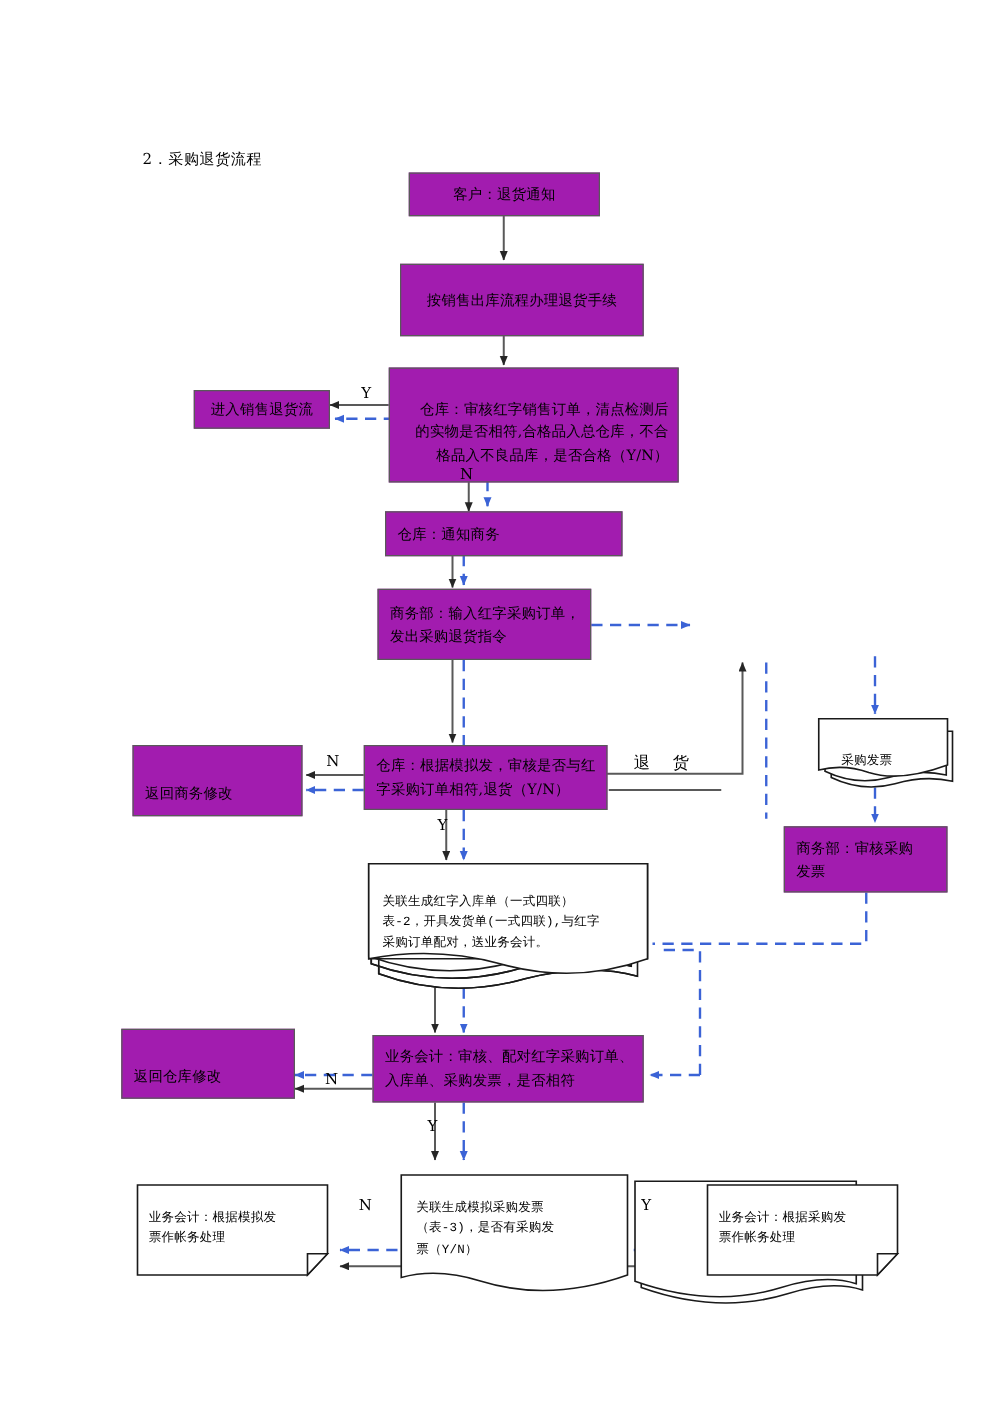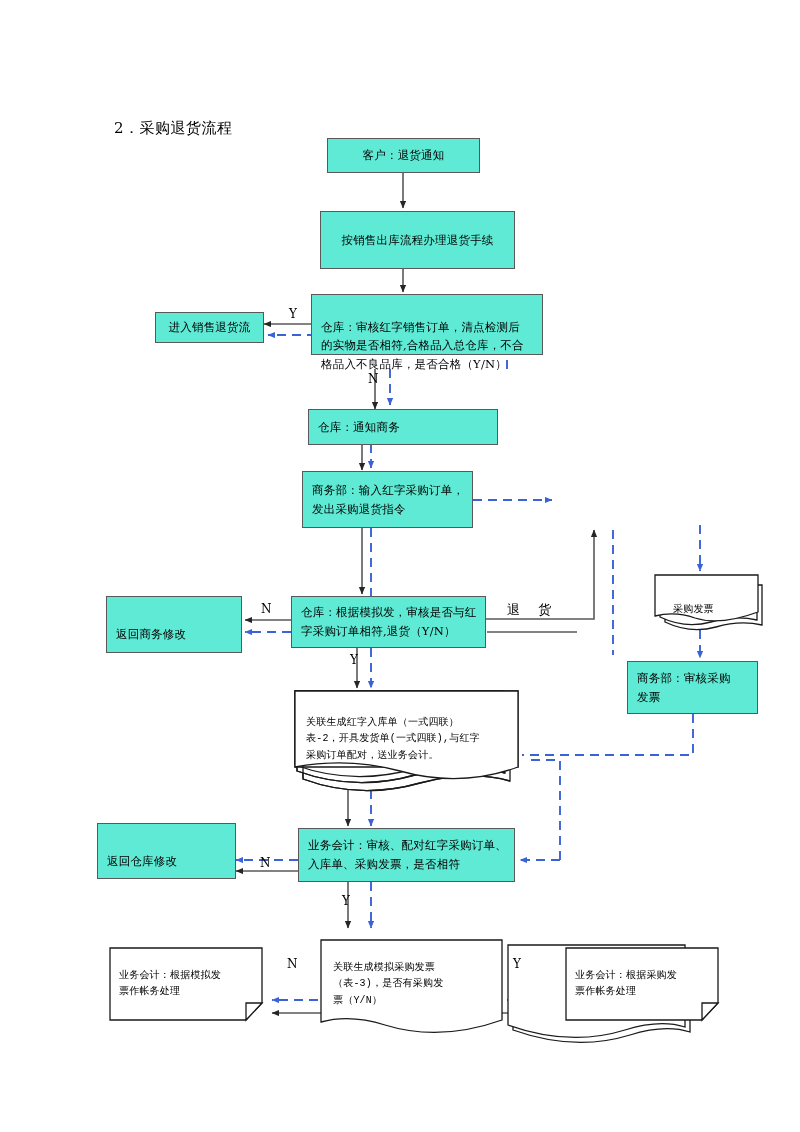--- a/index.html
+++ b/index.html
@@ -24,21 +24,21 @@
     position: absolute;
     left: 0; top: 0;
     width: 800px;
     height: 1132px;
     pointer-events: none;
   }
   .node {
     position: absolute;
     box-sizing: border-box;
     border: 1px solid #595959;
-    background: #5eead4;
+    background: #a21caf;
     font-size: 11.5px;
     line-height: 1.62;
     color: #000000;
     padding: 4px 7px 4px 9px;
     white-space: pre-line;
     letter-spacing: 0.2px;
   }
   .node.center {
     text-align: center;
     display: flex;
@@ -56,21 +56,21 @@
     position: absolute;
     font-size: 12px;
     color: #000000;
     font-family: "DejaVu Serif", "Liberation Serif", serif;
   }
   .label-wide {
     letter-spacing: 7px;
   }
   .title {
     position: absolute;
-    font-size: 15px;
+    font-size: 12px;
     color: #000000;
     letter-spacing: 0.5px;
   }
   .doc-text {
     position: absolute;
     box-sizing: border-box;
     font-size: 10px;
     line-height: 1.62;
     color: #000000;
     white-space: pre-line;
@@ -194,21 +194,21 @@
   </svg>
 
   <div class="node center" style="left:327px; top:138px; width:153px; height:35px;">
     <span>客户：退货通知</span>
   </div>
 
   <div class="node center" style="left:320px; top:211px; width:195px; height:58px;">
     <span>按销售出库流程办理退货手续</span>
   </div>
 
-  <div class="node" style="left:311px; top:294px; width:232px; height:61px;">
+  <div class="node" style="left:311px; top:294px; width:232px; height:92px;text-align:right;">
     <span>仓库：审核红字销售订单，清点检测后
 的实物是否相符,合格品入总仓库，不合
 格品入不良品库，是否合格（Y/N）</span>
   </div>
 
   <div class="node center" style="left:155px; top:312px; width:109px; height:31px;">
     <span>进入销售退货流</span>
   </div>
 
   <div class="node vcenter" style="left:308px; top:409px; width:190px; height:36px;">

